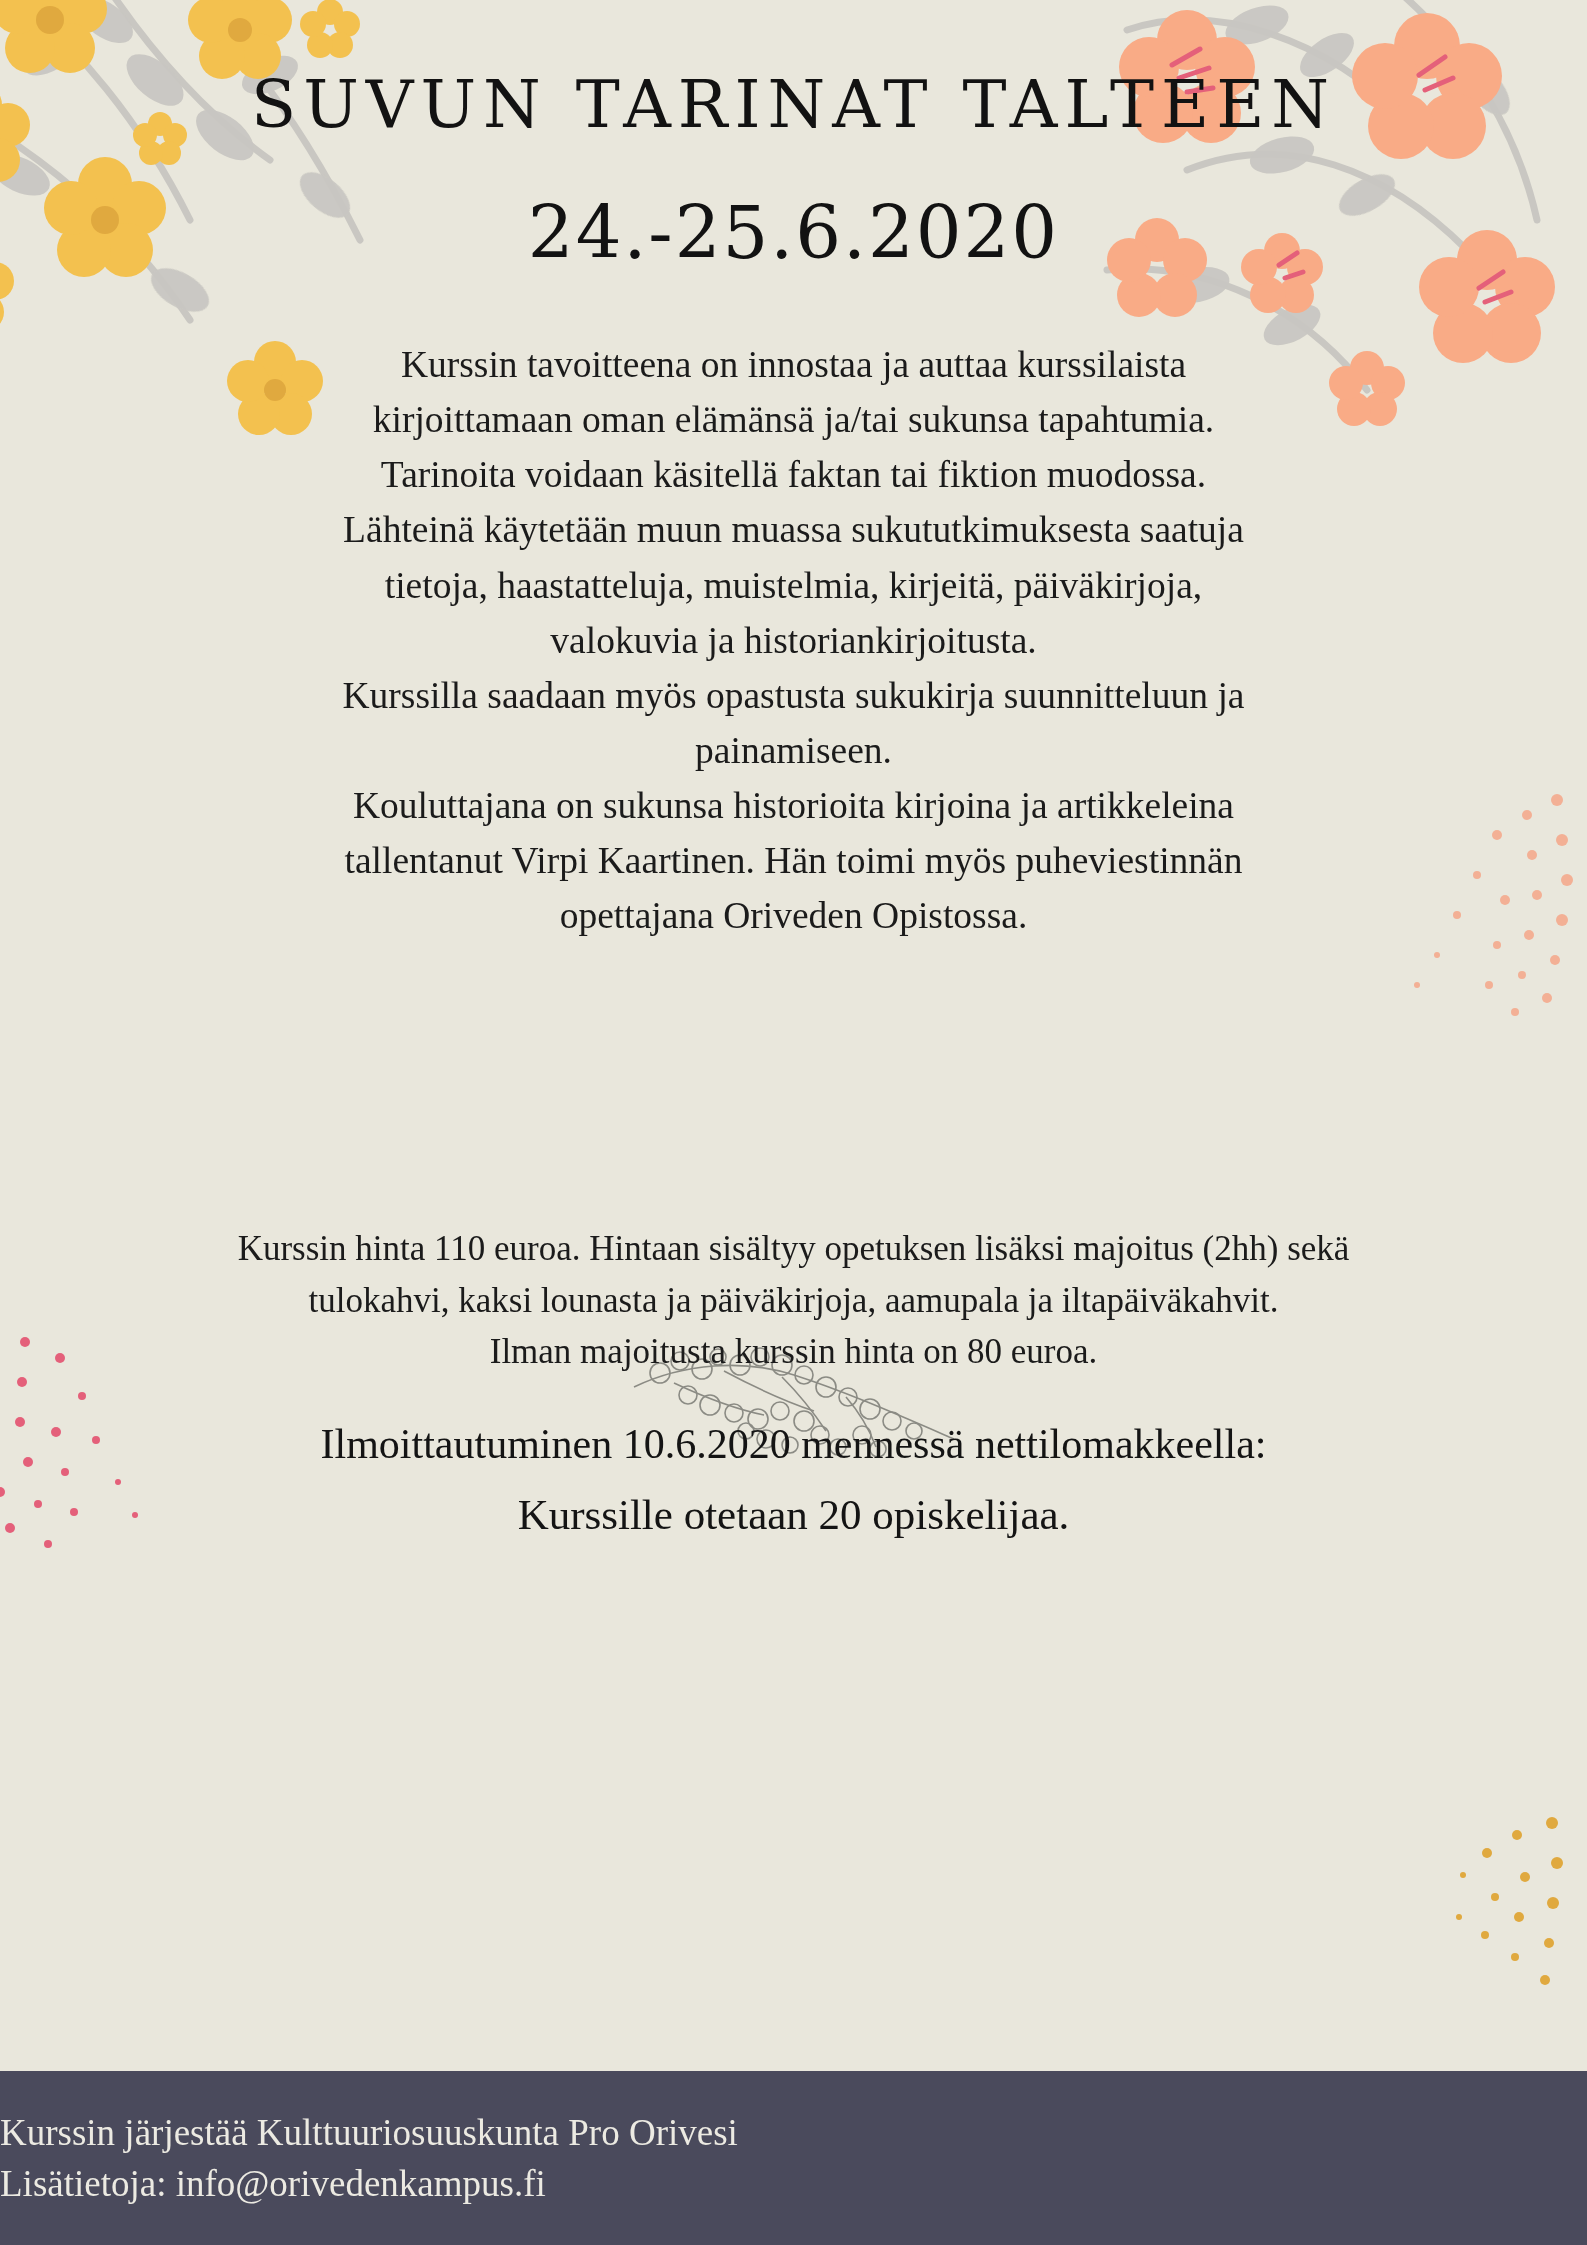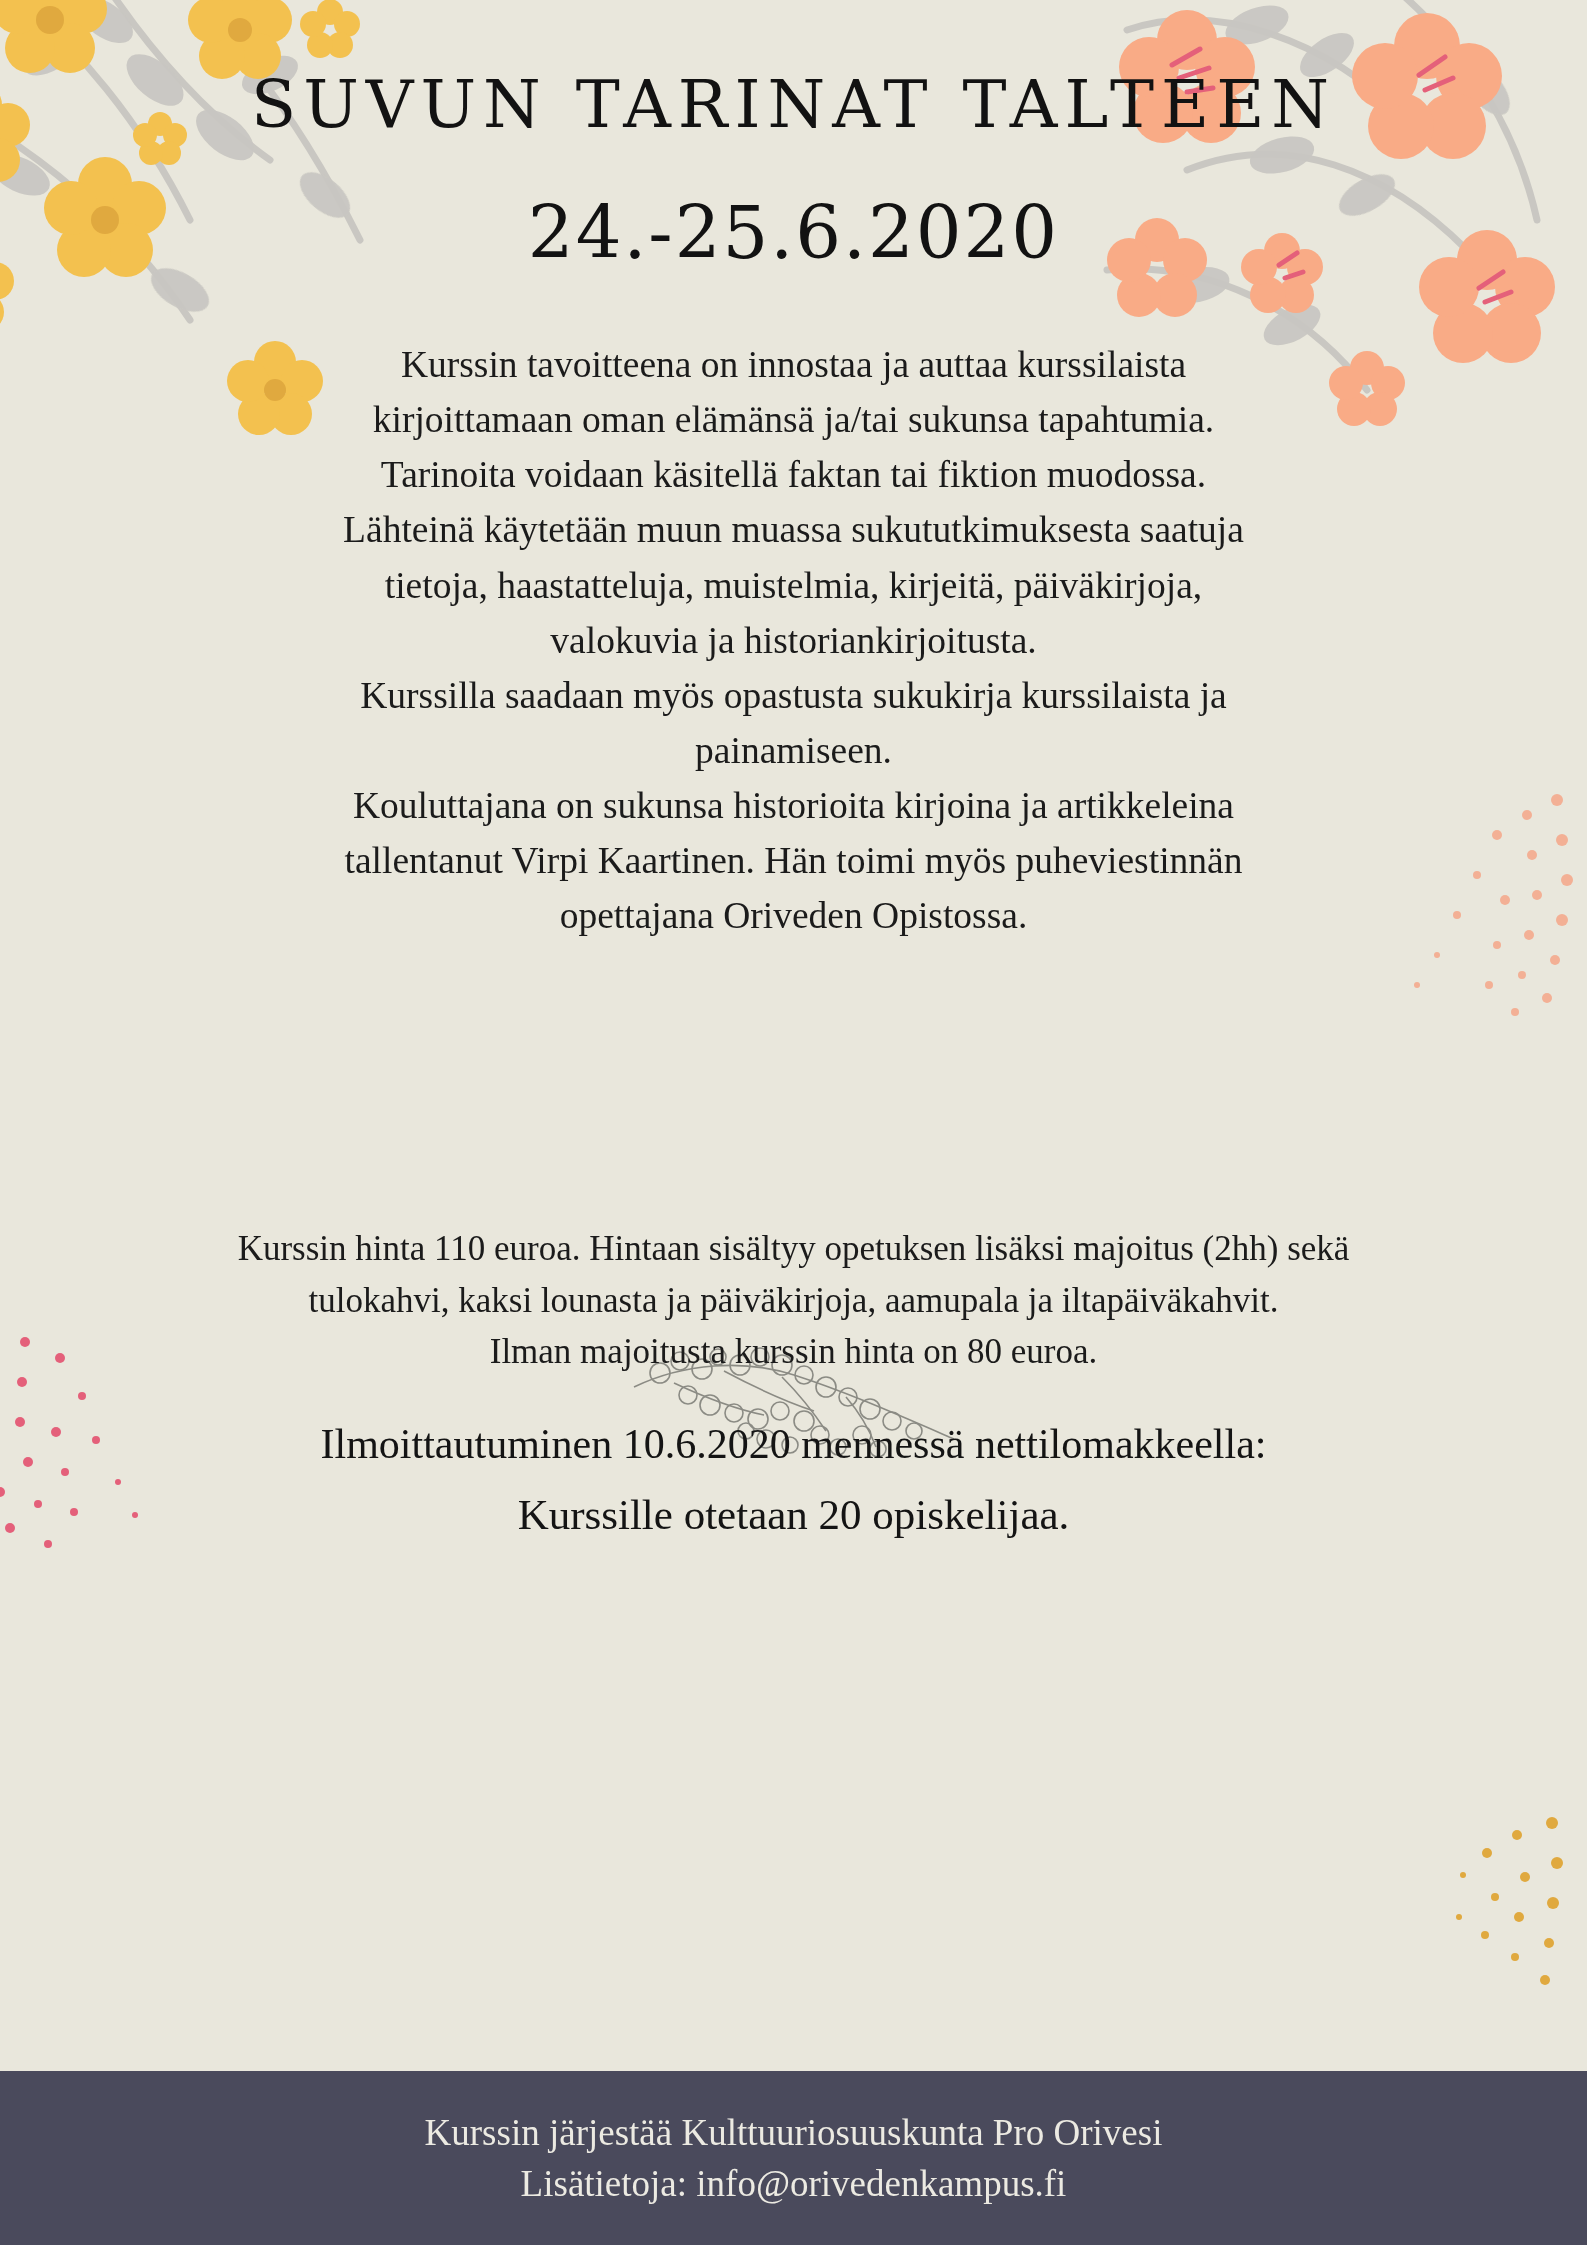--- a/index.html
+++ b/index.html
@@ -113,21 +113,21 @@
   .footer {
     position: absolute;
     left: 0;
     bottom: 0;
     width: 1587px;
     height: 174px;
     background: #4a4a5c;
     color: #eceae2;
     display: flex;
     flex-direction: column;
-    align-items: center;
+    align-items: flex-start;
     justify-content: center;
     z-index: 6;
   }
   .footer div {
     font-size: 37px;
     line-height: 1.38;
   }
 </style>
 </head>
 <body>
@@ -397,21 +397,21 @@
 
     <div class="dates">24.-25.6.2020</div>
 
     <div class="body-block">
       <p>Kurssin tavoitteena on innostaa ja auttaa kurssilaista</p>
       <p>kirjoittamaan oman elämänsä ja/tai sukunsa tapahtumia.</p>
       <p>Tarinoita voidaan käsitellä faktan tai fiktion muodossa.</p>
       <p>Lähteinä käytetään muun muassa sukututkimuksesta saatuja</p>
       <p>tietoja, haastatteluja, muistelmia, kirjeitä, päiväkirjoja,</p>
       <p>valokuvia ja historiankirjoitusta.</p>
-      <p>Kurssilla saadaan myös opastusta sukukirja kurssilaista ja</p>
+      <p>Kurssilla saadaan myös opastusta sukukirja suunnitteluun ja</p>
       <p>painamiseen.</p>
       <p>Kouluttajana on sukunsa historioita kirjoina ja artikkeleina</p>
       <p>tallentanut Virpi Kaartinen. Hän toimi myös puheviestinnän</p>
       <p>opettajana Oriveden Opistossa.</p>
     </div>
 
     <div style="height:210px"></div>
 
     <div class="price-block">
       <p>Kurssin hinta 110 euroa. Hintaan sisältyy opetuksen lisäksi majoitus (2hh) sekä</p>

